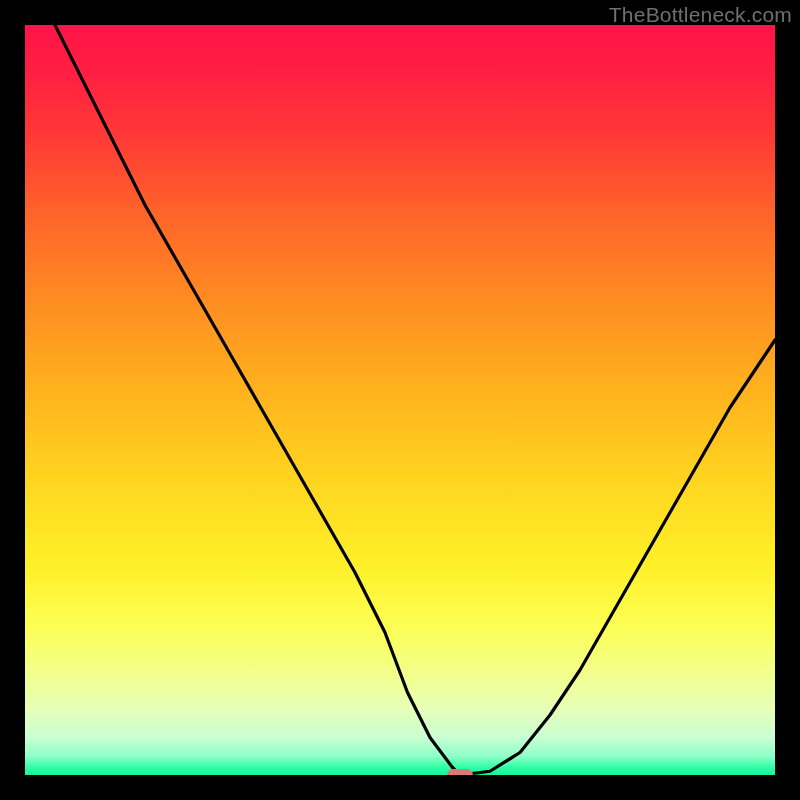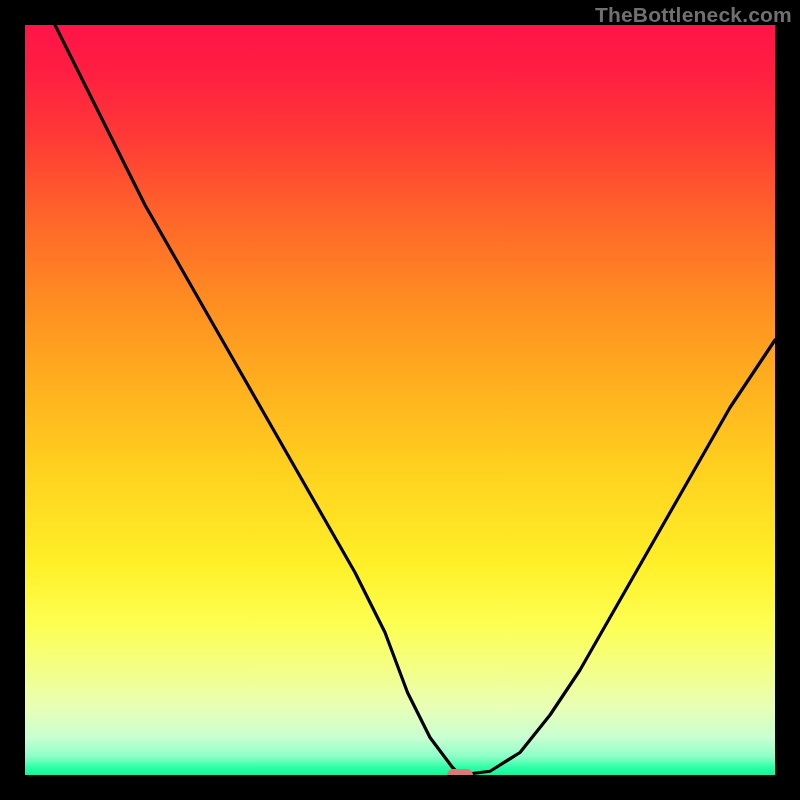--- a/index.html
+++ b/index.html
@@ -63,21 +63,21 @@
     background: #d87b75;
     transform: translate(-50%, -50%);
   }
   .watermark {
     position: absolute;
     top: 3px;
     right: 8px;
     color: #707070;
     font-size: 21px;
     letter-spacing: 0.2px;
-    font-weight: 700;
+    font-weight: 400;
     margin-left: 48px;
   }
 </style>
 </head>
 <body>
 
 <div class="frame">
 
   <div class="plot-area">
     <div class="gradient"></div>

